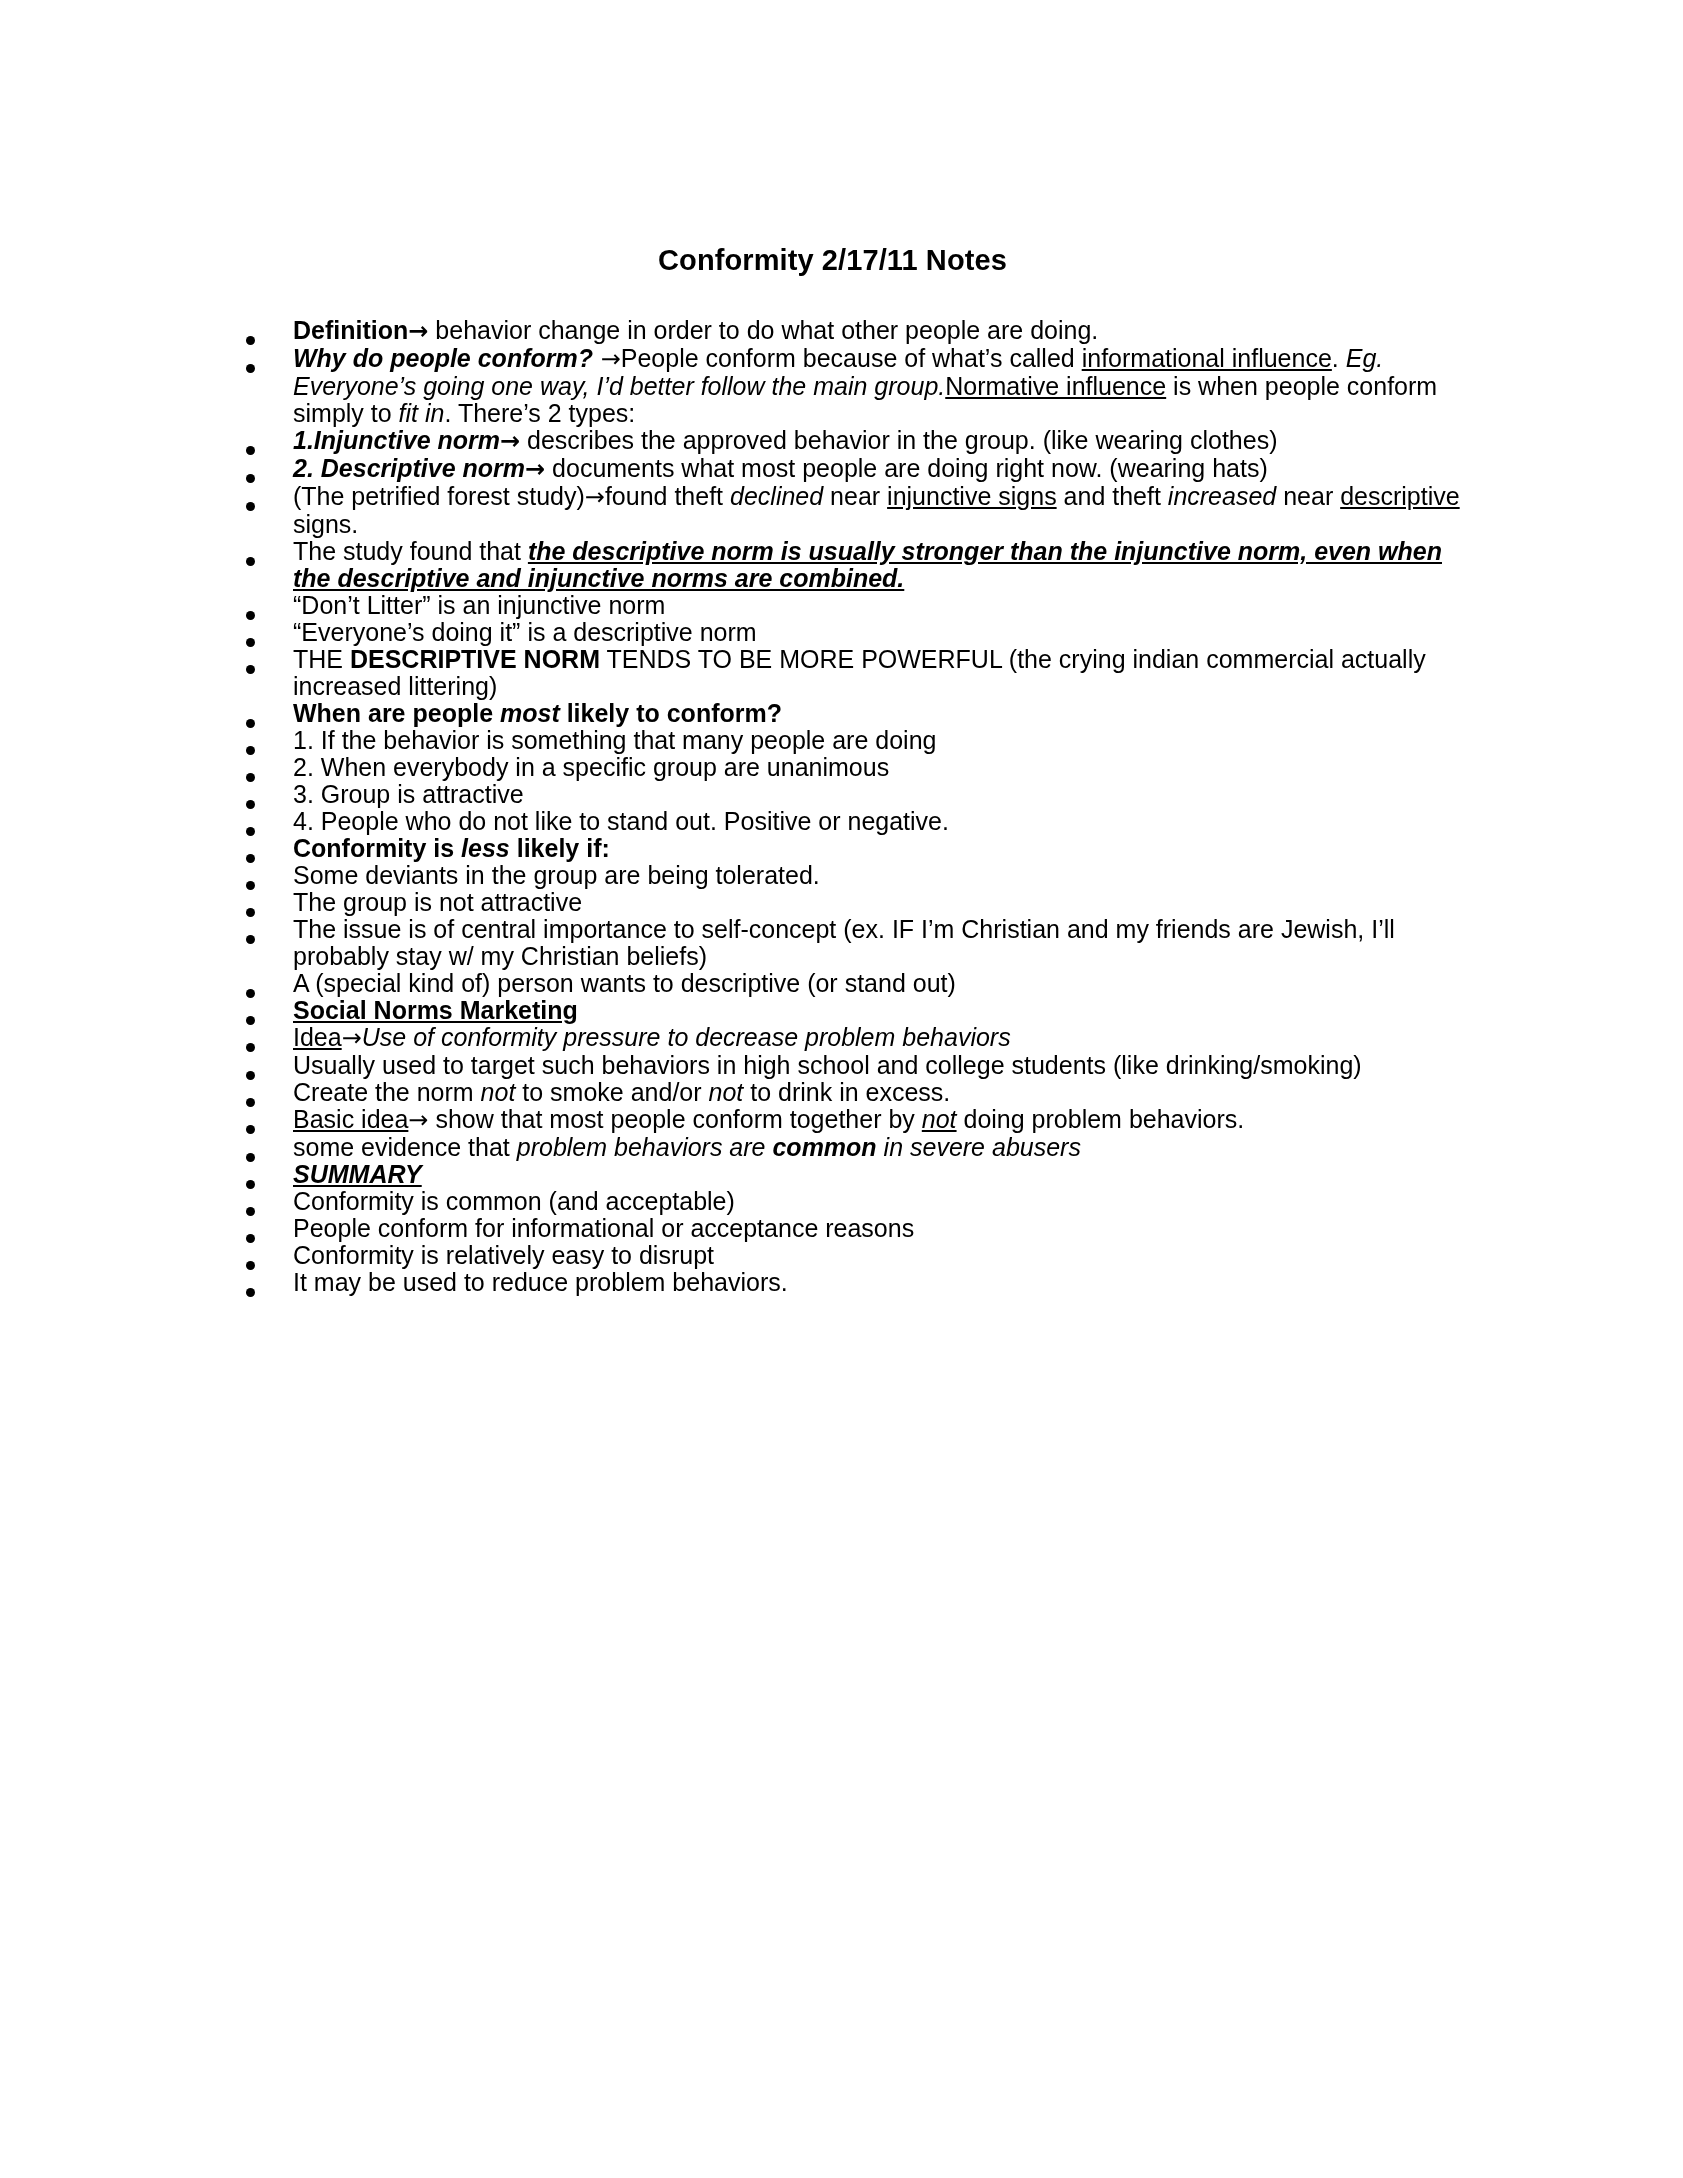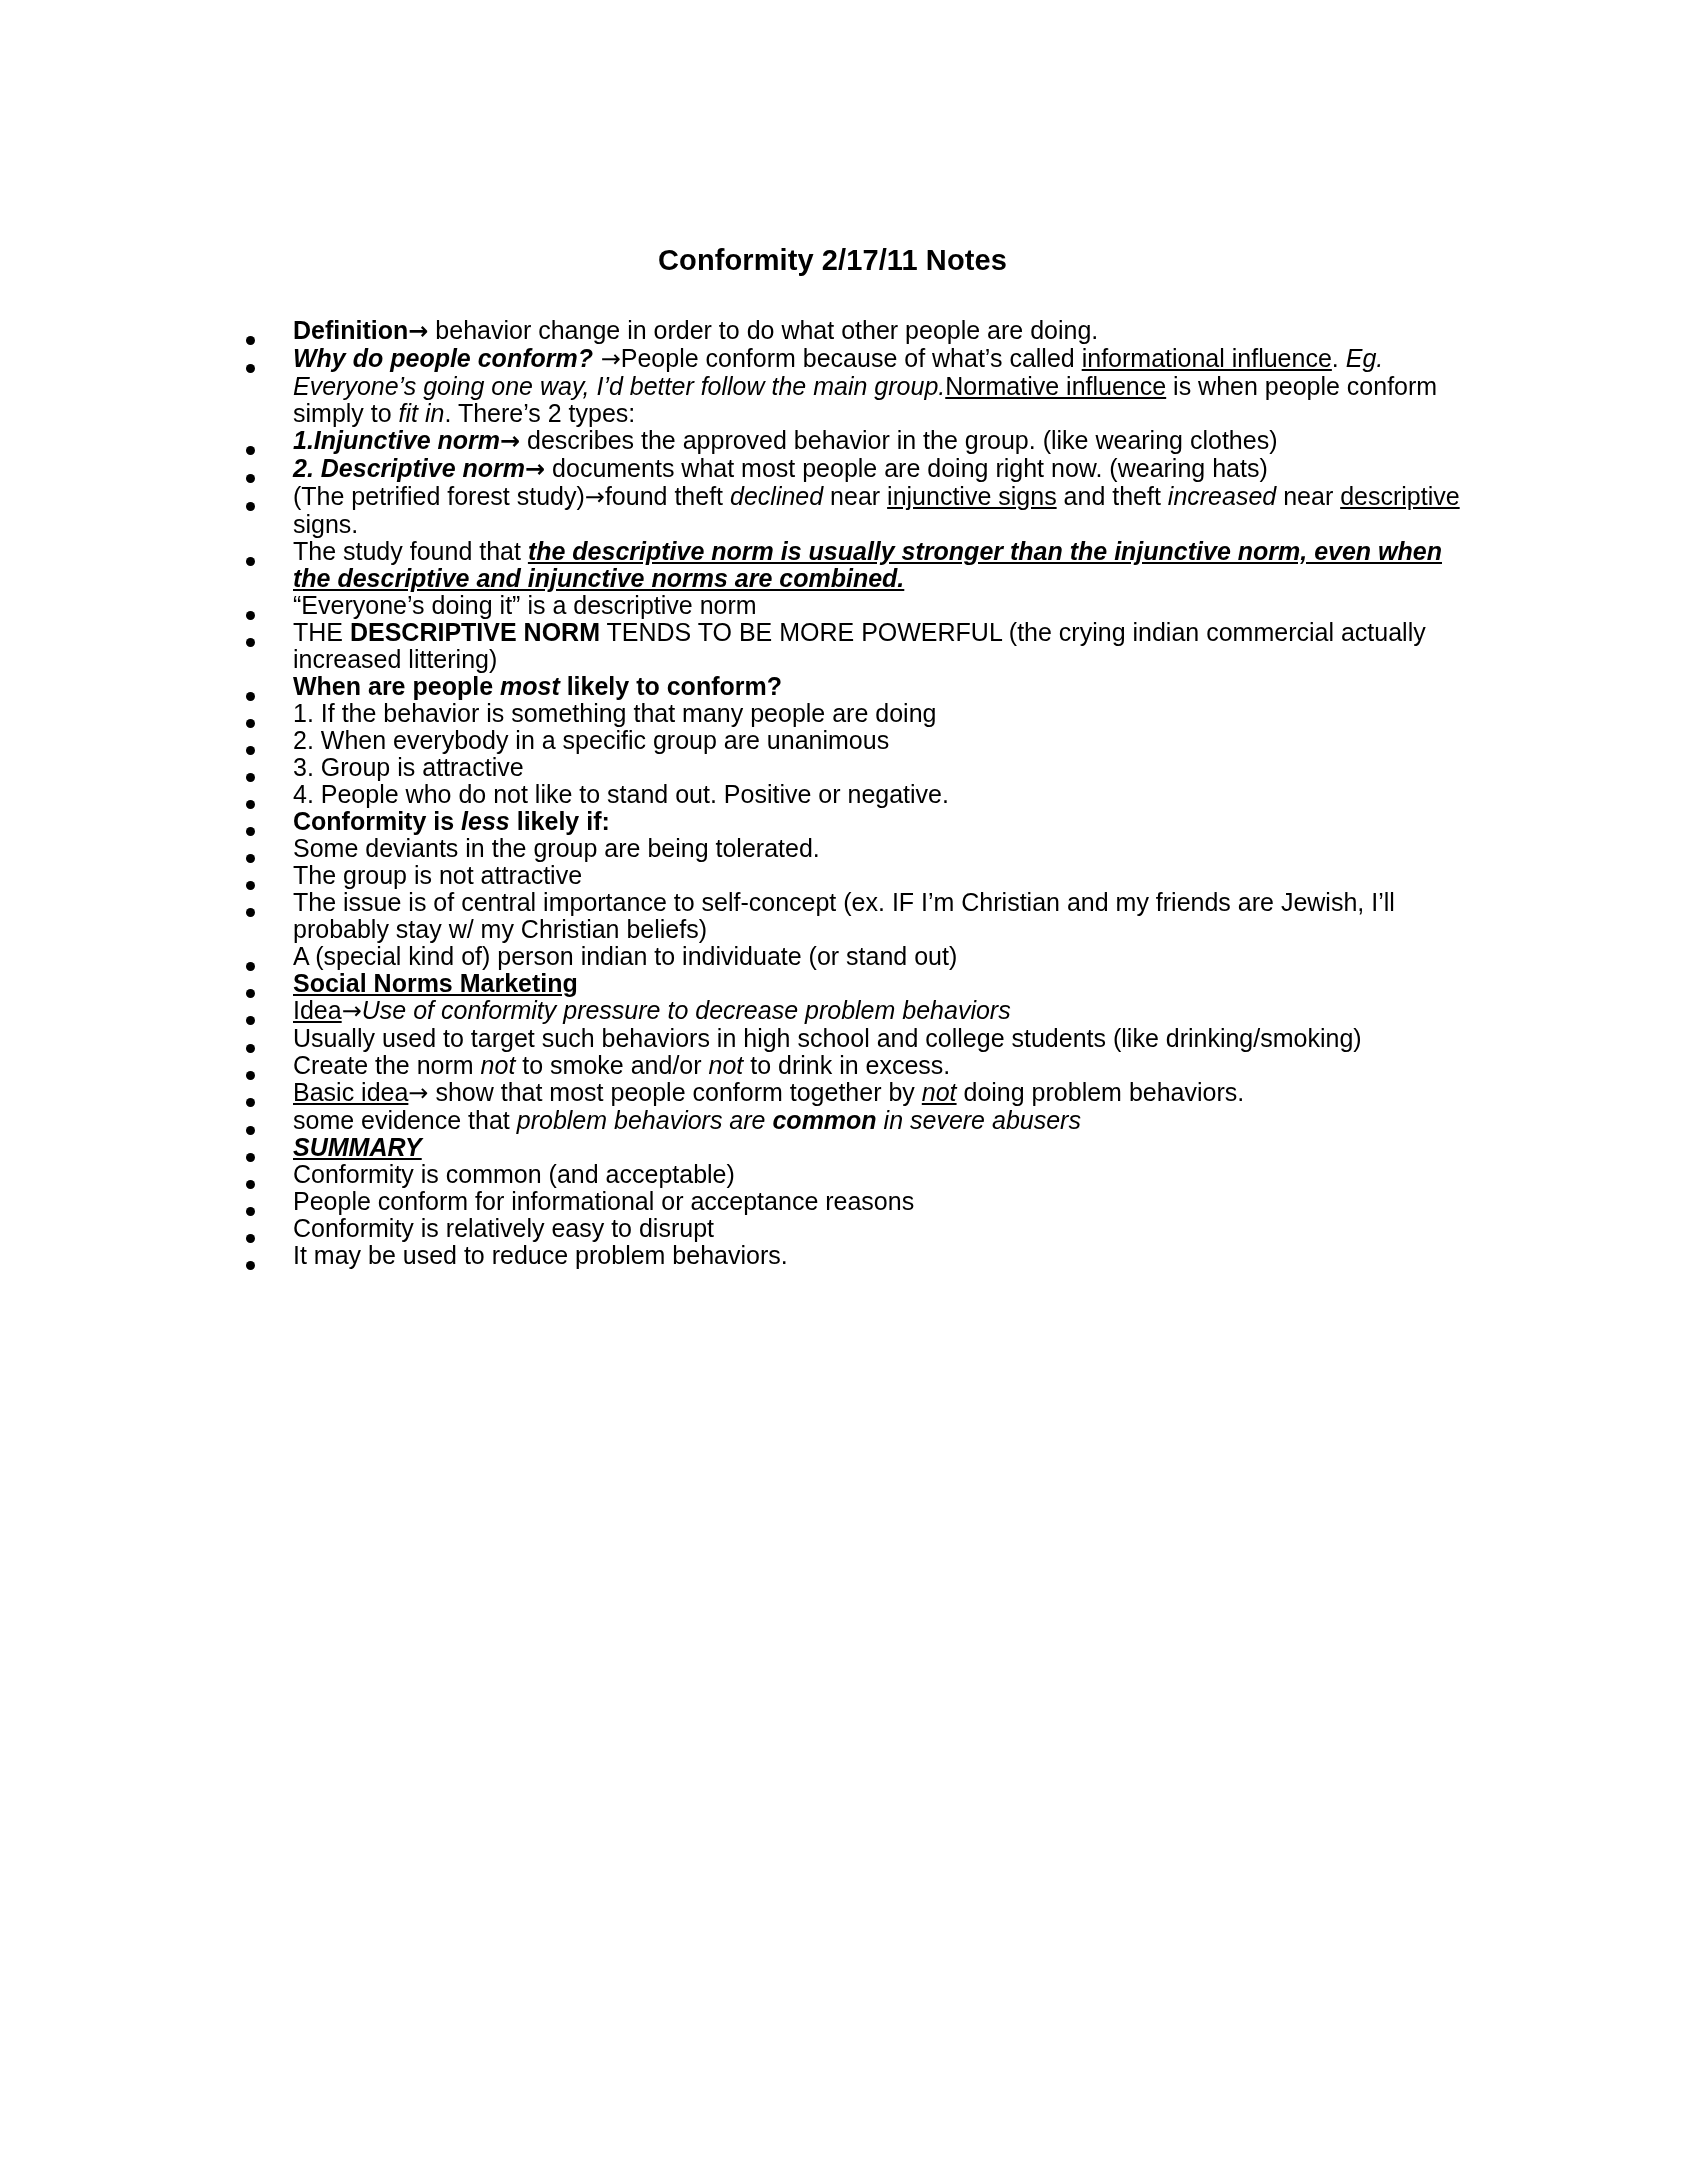--- a/index.html
+++ b/index.html
@@ -87,32 +87,33 @@
 
   <h1 class="doc-title">Conformity 2/17/11 Notes</h1>
 
   <ul class="notes-list" id="notes-list">
       <li><span class="bullet"></span><span class="b">Definition</span><span class="arrow-b">→</span><span> behavior change in order to do what other people are doing.</span></li>
       <li><span class="bullet"></span><span class="bi">Why do people conform?</span><span class="arrow"> →</span><span>People conform because of what’s called </span><span class="u">informational influence</span><span>. </span><span class="i">Eg. Everyone’s going one way, I’d better follow the main group.</span><span class="u">Normative influence</span><span> is when people conform simply to </span><span class="i">fit in</span><span>.  There’s 2 types:</span></li>
       <li><span class="bullet"></span><span class="bi">1.Injunctive norm</span><span class="arrow-b">→</span><span> describes the approved behavior in the group. (like wearing clothes)</span></li>
       <li><span class="bullet"></span><span class="bi">2. Descriptive norm</span><span class="arrow-b">→</span><span> documents what most people are doing right now. (wearing hats)</span></li>
       <li><span class="bullet"></span><span>(The petrified forest study)</span><span class="arrow">→</span><span>found theft </span><span class="i">declined</span><span> near </span><span class="u">injunctive signs</span><span> and theft </span><span class="i">increased</span><span> near </span><span class="u">descriptive</span><span> signs.</span></li>
       <li><span class="bullet"></span><span>The study found that </span><span class="biu">the descriptive norm is usually stronger than the injunctive norm, even when the descriptive and injunctive norms are combined.</span></li>
+      <li><span class="bullet"></span><span>“Don’t Litter” is an injunctive norm</span></li>
       <li><span class="bullet"></span><span>“Everyone’s doing it” is a descriptive norm</span></li>
       <li><span class="bullet"></span><span>THE </span><span class="b">DESCRIPTIVE NORM</span><span> TENDS TO BE MORE POWERFUL (the crying indian commercial actually increased littering)</span></li>
       <li><span class="bullet"></span><span class="b">When are people </span><span class="bi">most</span><span class="b"> likely to conform?</span></li>
       <li><span class="bullet"></span><span>1. If the behavior is something that many people are doing</span></li>
       <li><span class="bullet"></span><span>2. When everybody in a specific group are unanimous</span></li>
       <li><span class="bullet"></span><span>3. Group is attractive</span></li>
       <li><span class="bullet"></span><span>4. People who do not like to stand out.  Positive or negative.</span></li>
       <li><span class="bullet"></span><span class="b">Conformity is </span><span class="bi">less</span><span class="b"> likely if:</span></li>
       <li><span class="bullet"></span><span>Some deviants in the group are being tolerated.</span></li>
       <li><span class="bullet"></span><span>The group is not attractive</span></li>
       <li><span class="bullet"></span><span>The issue is of central importance to self-concept (ex. IF I’m Christian and my friends are Jewish, I’ll probably stay w/ my Christian beliefs)</span></li>
-      <li><span class="bullet"></span><span>A (special kind of) person indian to individuate (or stand out)</span></li>
+      <li><span class="bullet"></span><span>A (special kind of) person wants to descriptive (or stand out)</span></li>
       <li><span class="bullet"></span><span class="bu">Social Norms Marketing</span></li>
       <li><span class="bullet"></span><span class="u">Idea</span><span class="arrow">→</span><span class="i">Use of conformity pressure to decrease problem behaviors</span></li>
       <li><span class="bullet"></span><span>Usually used to target such behaviors in high school and college students (like drinking/smoking)</span></li>
       <li><span class="bullet"></span><span>Create the norm </span><span class="i">not</span><span> to smoke and/or </span><span class="i">not</span><span> to drink in excess.</span></li>
       <li><span class="bullet"></span><span class="u">Basic idea</span><span class="arrow">→</span><span> show that most people conform together by </span><span class="iu">not</span><span> doing problem behaviors.</span></li>
       <li><span class="bullet"></span><span>some evidence that </span><span class="i">problem behaviors are </span><span class="bi">common</span><span class="i"> in severe abusers</span></li>
       <li><span class="bullet"></span><span class="biu">SUMMARY</span></li>
       <li><span class="bullet"></span><span>Conformity is common (and acceptable)</span></li>
       <li><span class="bullet"></span><span>People conform for informational or acceptance reasons</span></li>
       <li><span class="bullet"></span><span>Conformity is relatively easy to disrupt</span></li>

